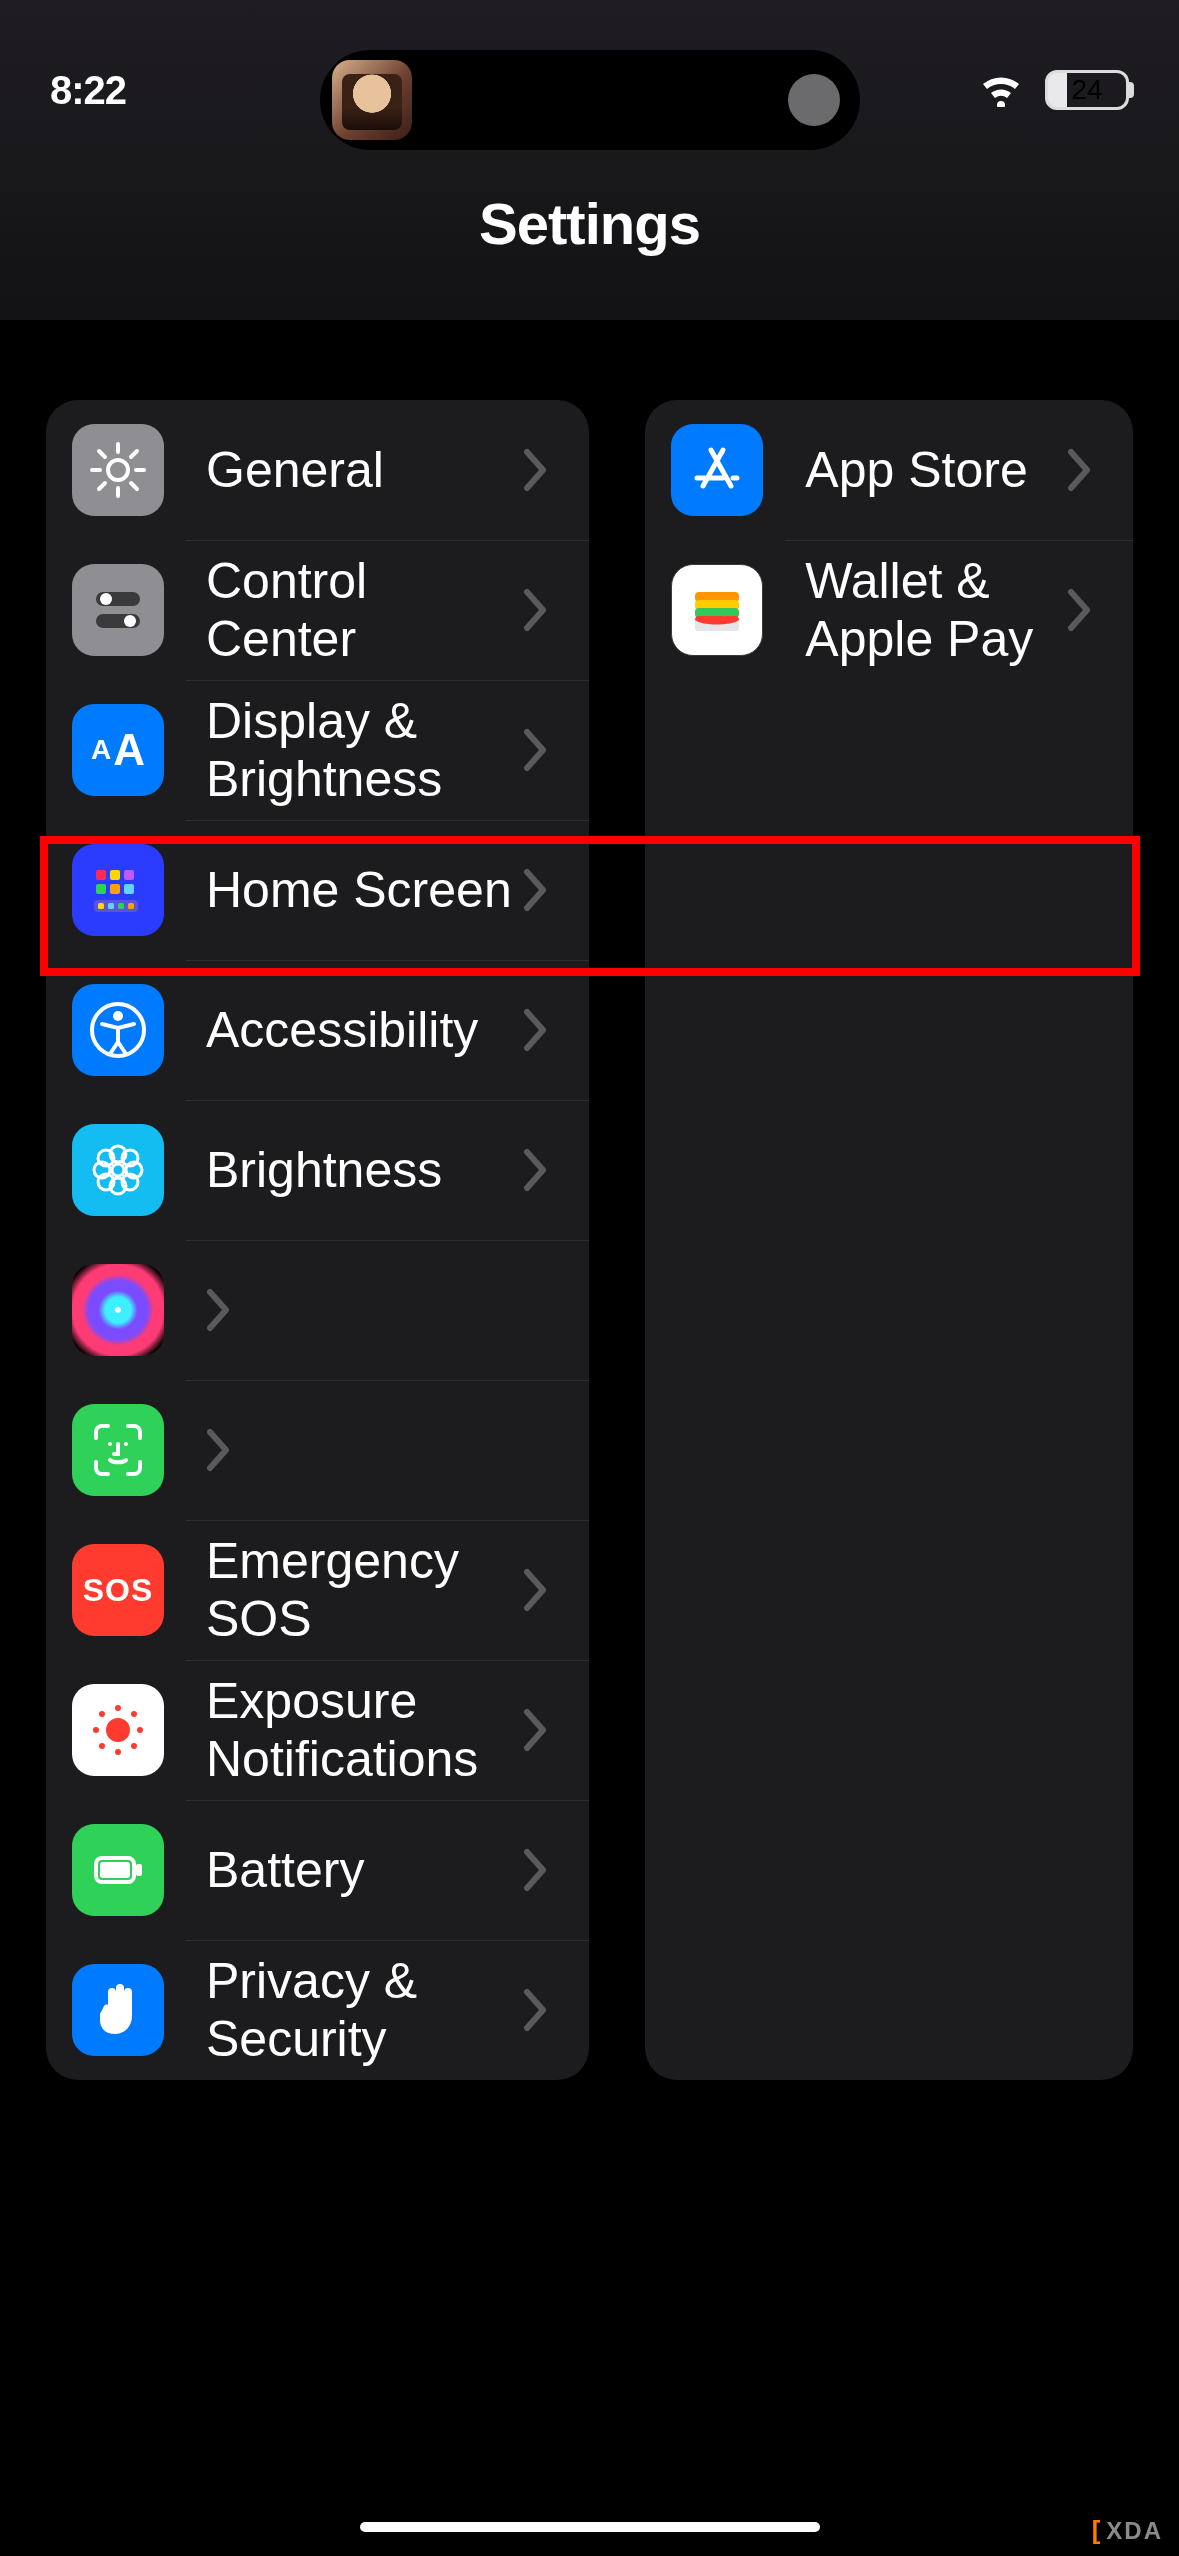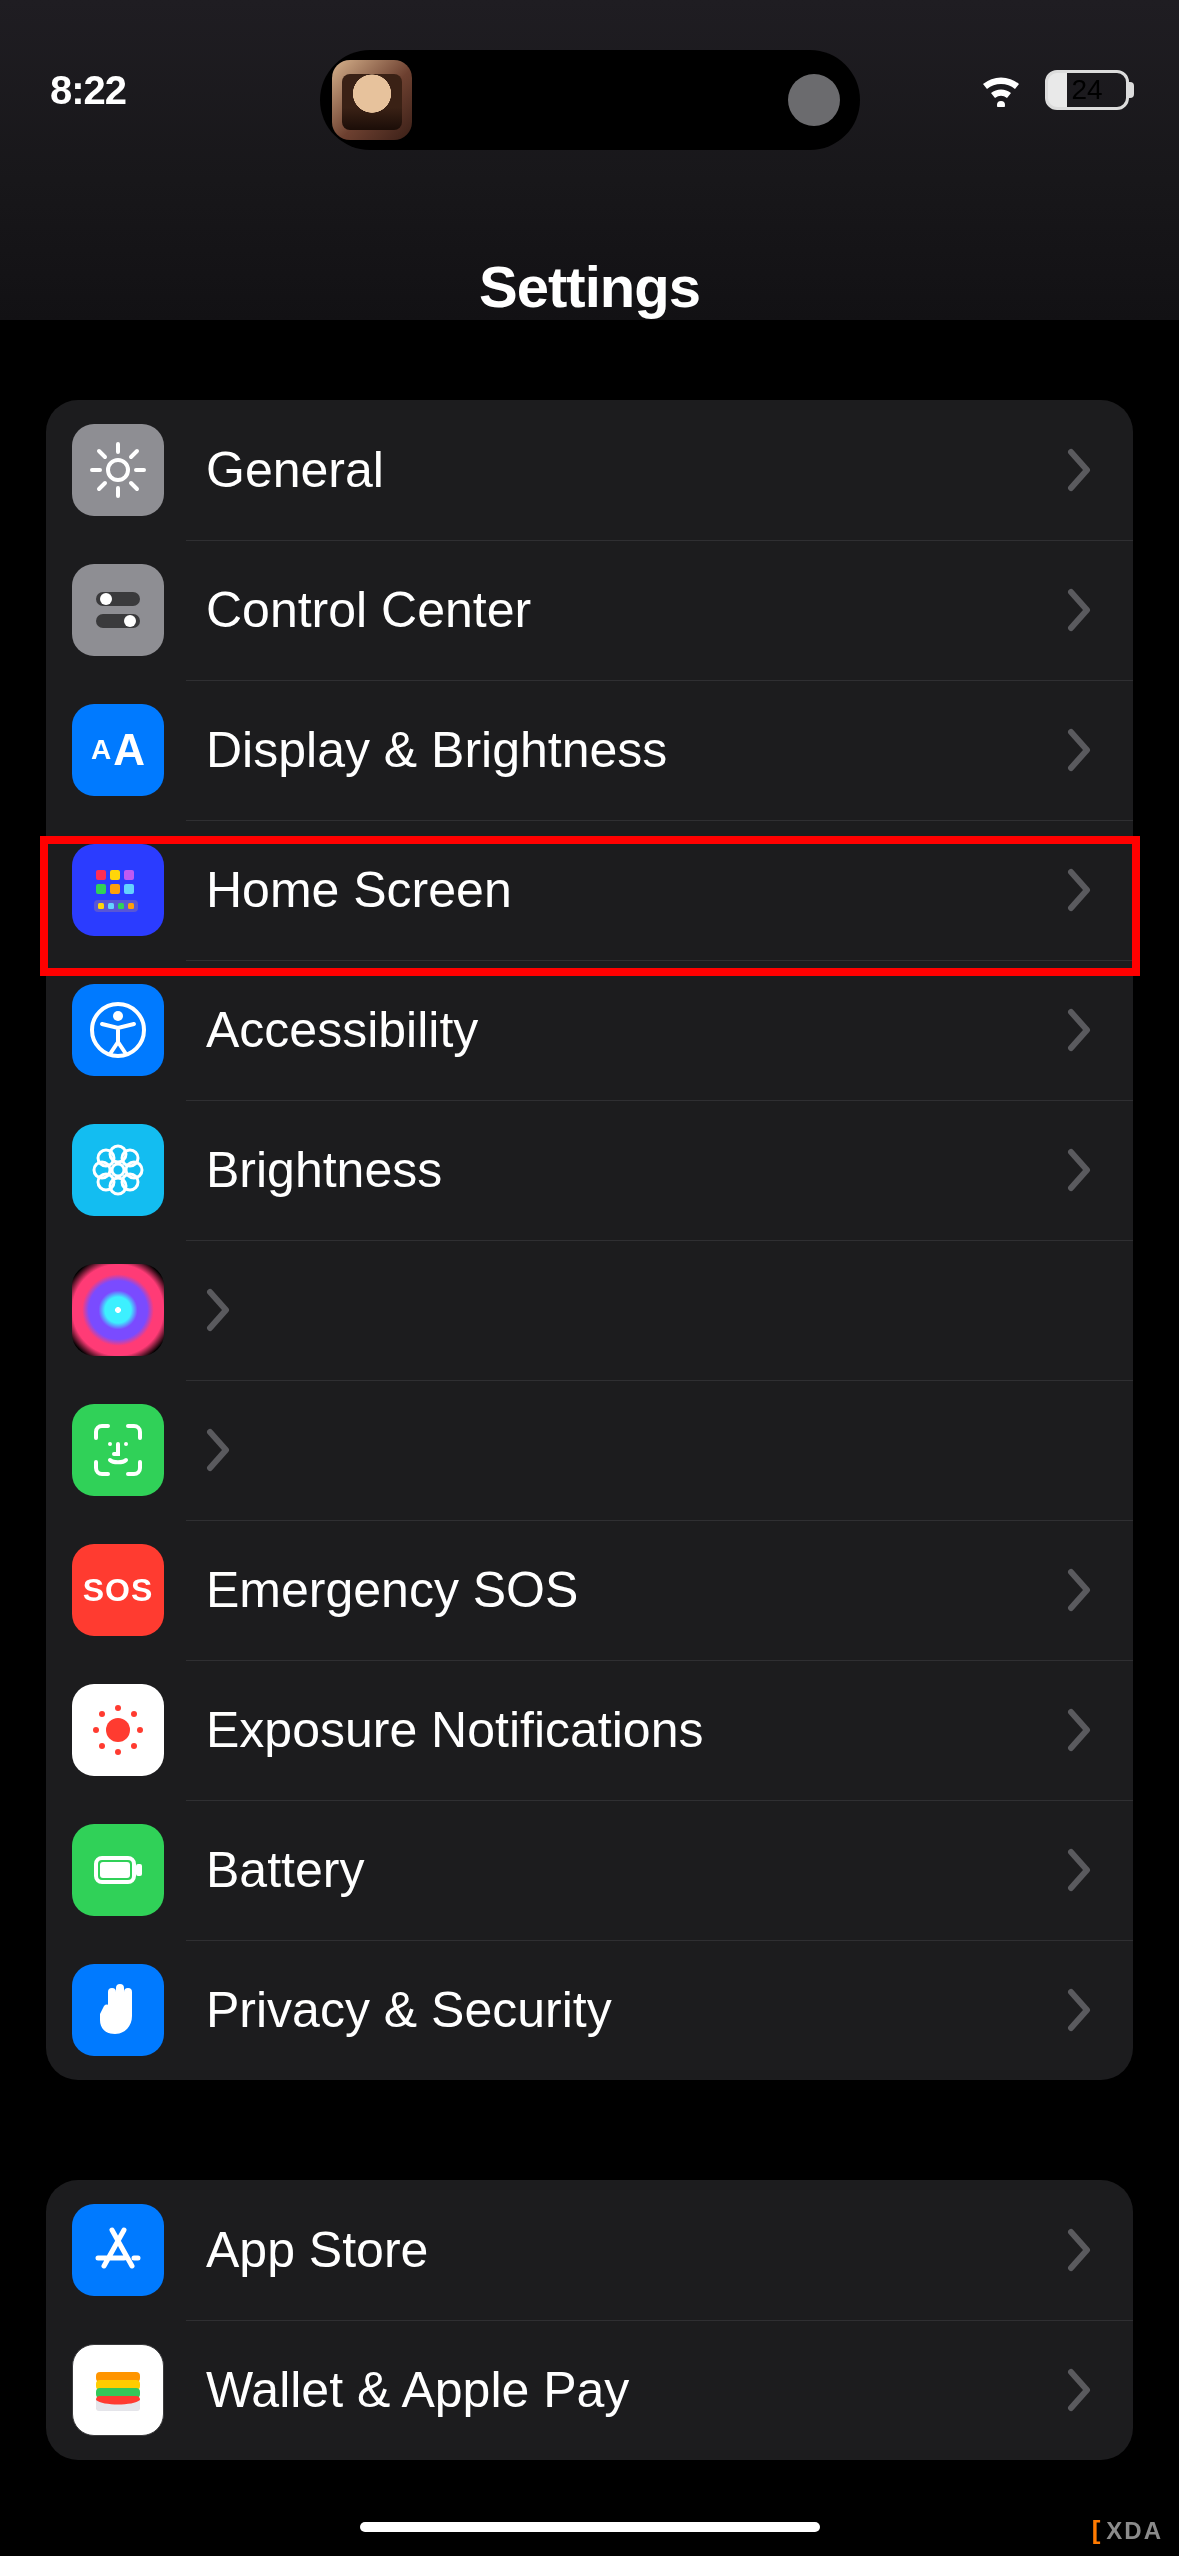--- a/index.html
+++ b/index.html
@@ -85,36 +85,35 @@
     width:6px;height:16px;
     background:#dcdcdc;
     border-radius: 0 4px 4px 0;
   }
   .battery-num { font-size: 28px; font-weight: 400; color:#000; mix-blend-mode: normal; position:relative; z-index:1; }
 
   
   .nav-title-area {
     background: linear-gradient(to bottom, #18171a 0%, #121114 100%);
     height: 140px;
-    display:flex; align-items:flex-end; justify-content:center;
+    display:flex; align-items:flex-start; justify-content:center;
     padding-top: 10px;
   }
   .nav-title {
     font-size: 58px;
     font-weight: 700;
     letter-spacing: -1px;
   }
 
   
   .body {
     background: #000;
     padding: 80px 46px 0 46px;
     display: flex;
-    flex-direction: column;
-    gap: 100px;
+    gap: 56px;
     border-radius: 29px;
   }
 
   .group {
     background: #1c1c1e;
     border-radius: 32px;
     overflow: hidden;
     position: relative;
   }
 

